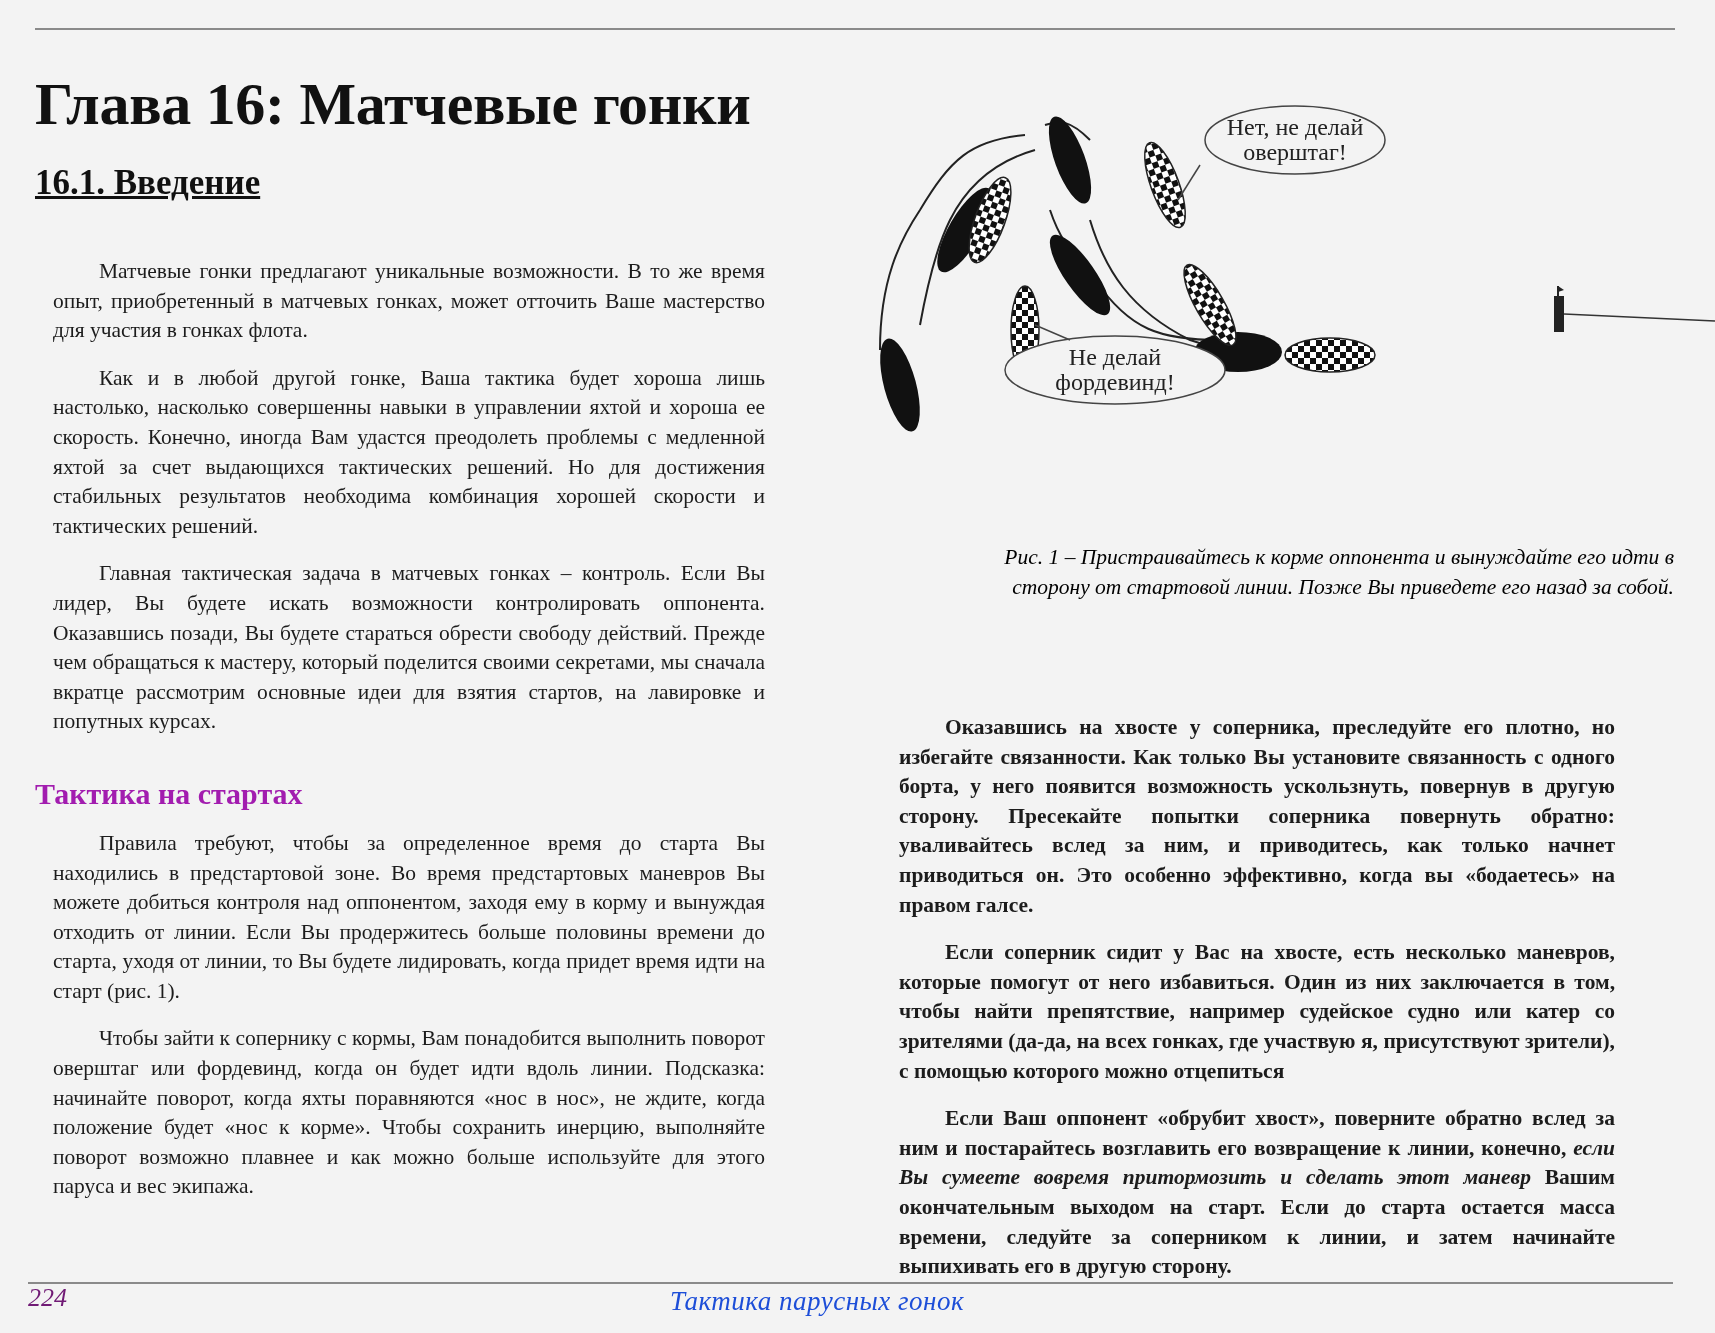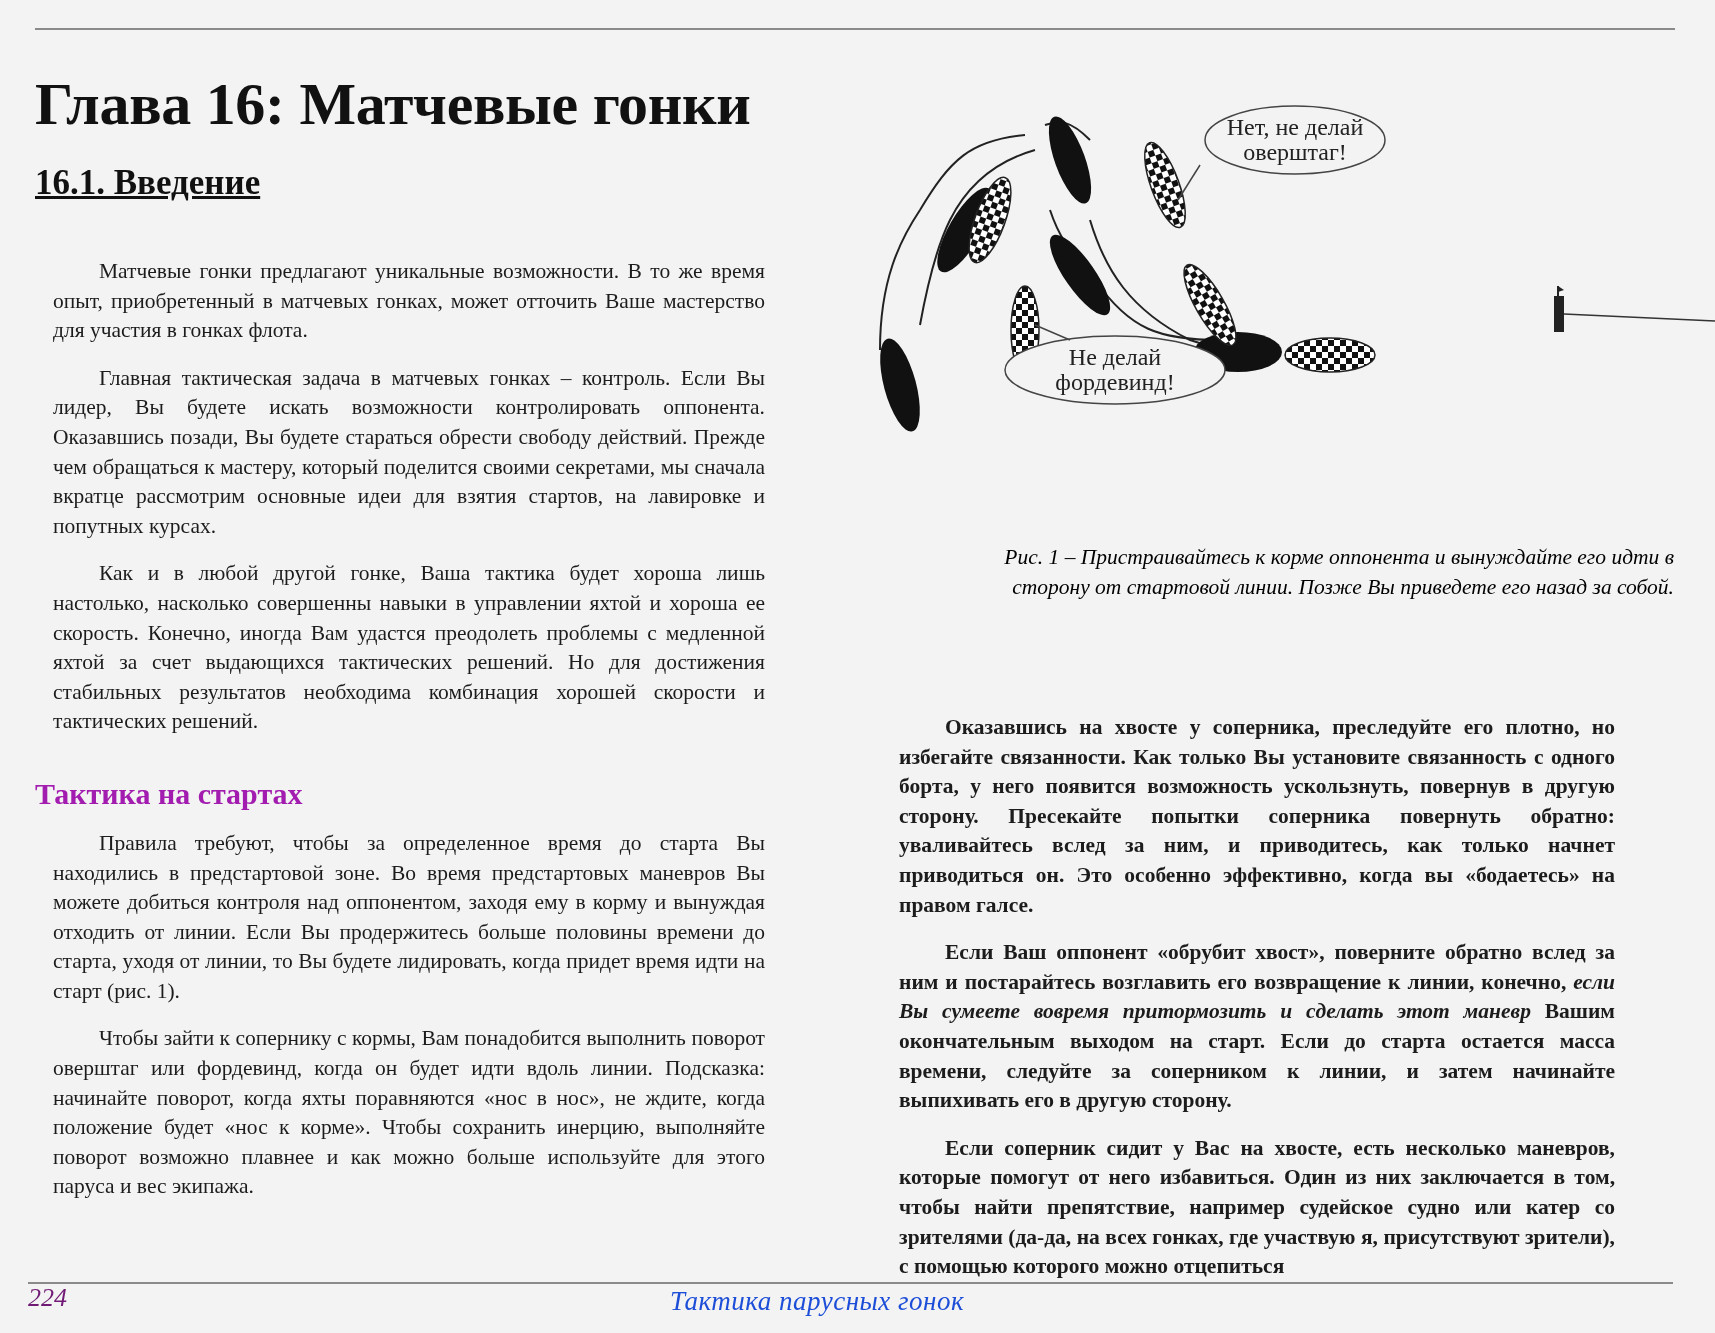--- a/index.html
+++ b/index.html
@@ -24,22 +24,22 @@
 </head>
 <body>
 
 <div class="rule" style="left:35px;top:28px;width:1640px;"></div>
 
 <div class="h1">Глава 16: Матчевые гонки</div>
 <div class="h2">16.1. Введение</div>
 
 <div class="col col-left">
   <p>Матчевые гонки предлагают уникальные возможности. В то же время опыт, приобретенный в матчевых гонках, может отточить Ваше мастерство для участия в гонках флота.</p>
+  <p>Как и в любой другой гонке, Ваша тактика будет хороша лишь настолько, насколько совершенны навыки в управлении яхтой и хороша ее скорость. Конечно, иногда Вам удастся преодолеть проблемы с медленной яхтой за счет выдающихся тактических решений. Но для достижения стабильных результатов необходима комбинация хорошей скорости и тактических решений.</p>
   <p>Главная тактическая задача в матчевых гонках – контроль. Если Вы лидер, Вы будете искать возможности контролировать оппонента. Оказавшись позади, Вы будете стараться обрести свободу действий. Прежде чем обращаться к мастеру, который поделится своими секретами, мы сначала вкратце рассмотрим основные идеи для взятия стартов, на лавировке и попутных курсах.</p>
-  <p>Как и в любой другой гонке, Ваша тактика будет хороша лишь настолько, насколько совершенны навыки в управлении яхтой и хороша ее скорость. Конечно, иногда Вам удастся преодолеть проблемы с медленной яхтой за счет выдающихся тактических решений. Но для достижения стабильных результатов необходима комбинация хорошей скорости и тактических решений.</p>
   <div class="gap"></div>
   <div class="h3">Тактика на стартах</div>
   <p>Правила требуют, чтобы за определенное время до старта Вы находились в предстартовой зоне. Во время предстартовых маневров Вы можете добиться контроля над оппонентом, заходя ему в корму и вынуждая отходить от линии. Если Вы продержитесь больше половины времени до старта, уходя от линии, то Вы будете лидировать, когда придет время идти на старт (рис. 1).</p>
   <p>Чтобы зайти к сопернику с кормы, Вам понадобится выполнить поворот оверштаг или фордевинд, когда он будет идти вдоль линии. Подсказка: начинайте поворот, когда яхты поравняются «нос в нос», не ждите, когда положение будет «нос к корме». Чтобы сохранить инерцию, выполняйте поворот возможно плавнее и как можно больше используйте для этого паруса и вес экипажа.</p>
 </div>
 
 <div class="figure">
   <svg width="855" height="350" viewBox="0 0 855 350" xmlns="http://www.w3.org/2000/svg">
     <defs>
       <pattern id="checker" width="12" height="12" patternUnits="userSpaceOnUse">
@@ -92,19 +92,19 @@
       <path d="M698 186 l6 4 l-6 2 z" fill="#222"></path>
       <line x1="704" y1="214" x2="855" y2="221" stroke="#333" stroke-width="1.5"></line>
     </g>
   </svg>
 </div>
 
 <div class="caption">Рис. 1 – Пристраивайтесь к корме оппонента и вынуждайте его идти в сторону от стартовой линии. Позже Вы приведете его назад за собой.</div>
 
 <div class="col col-right">
   <p>Оказавшись на хвосте у соперника, преследуйте его плотно, но избегайте связанности. Как только Вы установите связанность с одного борта, у него появится возможность ускользнуть, повернув в другую сторону. Пресекайте попытки соперника повернуть обратно: уваливайтесь вслед за ним, и приводитесь, как только начнет приводиться он. Это особенно эффективно, когда вы «бодаетесь» на правом галсе.</p>
+  <p>Если соперник сидит у Вас на хвосте, есть несколько маневров, которые помогут от него избавиться. Один из них заключается в том, чтобы найти препятствие, например судейское судно или катер со зрителями (да-да, на всех гонках, где участвую я, присутствуют зрители), с помощью которого можно отцепиться</p>
   <p><span>Если Ваш оппонент «обрубит хвост», поверните обратно вслед за ним и постарайтесь возглавить его возвращение к линии, конечно, </span><i class="em">если Вы сумеете вовремя притормозить и сделать этот маневр</i><span> Вашим окончательным выходом на старт. Если до старта остается масса времени, следуйте за соперником к линии, и затем начинайте выпихивать его в другую сторону.</span></p>
-  <p>Если соперник сидит у Вас на хвосте, есть несколько маневров, которые помогут от него избавиться. Один из них заключается в том, чтобы найти препятствие, например судейское судно или катер со зрителями (да-да, на всех гонках, где участвую я, присутствуют зрители), с помощью которого можно отцепиться</p>
 </div>
 
 <div class="rule" style="left:28px;top:1282px;width:1645px;height:1.5px;"></div>
 <div class="footer-num">224</div>
 <div class="footer-title">Тактика парусных гонок</div>
 
 </body></html>

